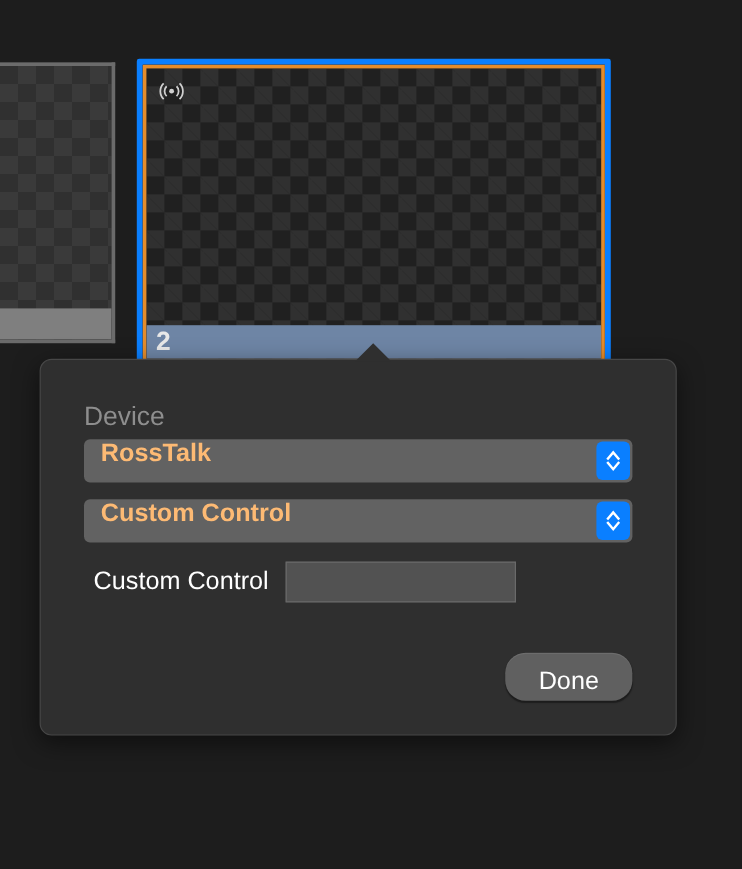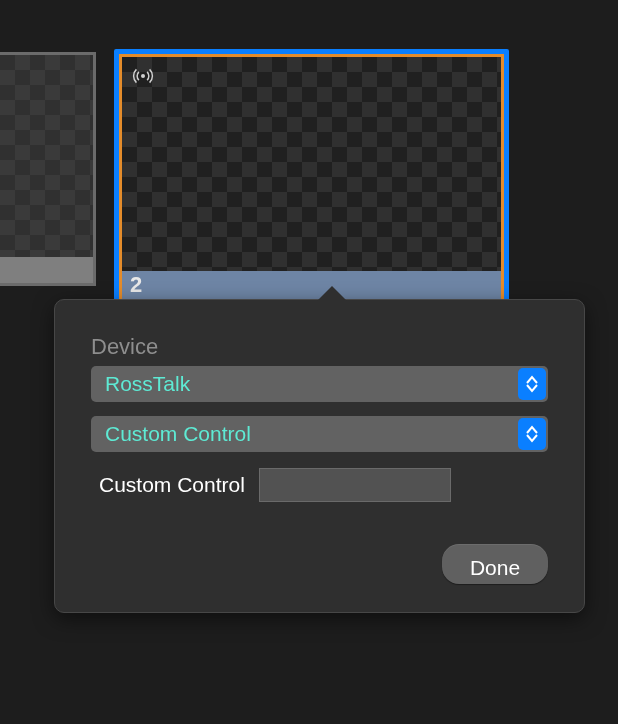--- a/index.html
+++ b/index.html
@@ -87,21 +87,21 @@
     top: 8px;
     left: 10px;
     width: 22px;
     height: 22px;
   }
   .thumb-selected .broadcast-icon svg { width: 100%; height: 100%; }
 
   
   .popover-wrap {
     position: absolute;
-    left: 54px;
+    left: 33px;
     top: 299px;
     width: 531px;
   }
   .popover-arrow {
     position: absolute;
     left: 263px;
     top: -13px;
     width: 0;
     height: 0;
     border-left: 15px solid transparent;
@@ -126,26 +126,27 @@
     margin-top: 6px;
   }
   .field-label.first { margin-top: 0; }
 
   .select {
     position: relative;
     height: 36px;
     background: #626262;
     border-radius: 5px;
     display: flex;
-    align-items: center;
+    align-items: flex-start;
     padding-left: 14px;
     font-size: 21px;
-    color: #5eead4;
+    color: #fdba74;
     cursor: default;
     margin-bottom: 14px;
+    font-weight: bold;
   }
   .select .stepper {
     position: absolute;
     right: 2px;
     top: 2px;
     bottom: 2px;
     width: 28px;
     background: #0a7fff;
     border-radius: 5px;
     display: flex;

